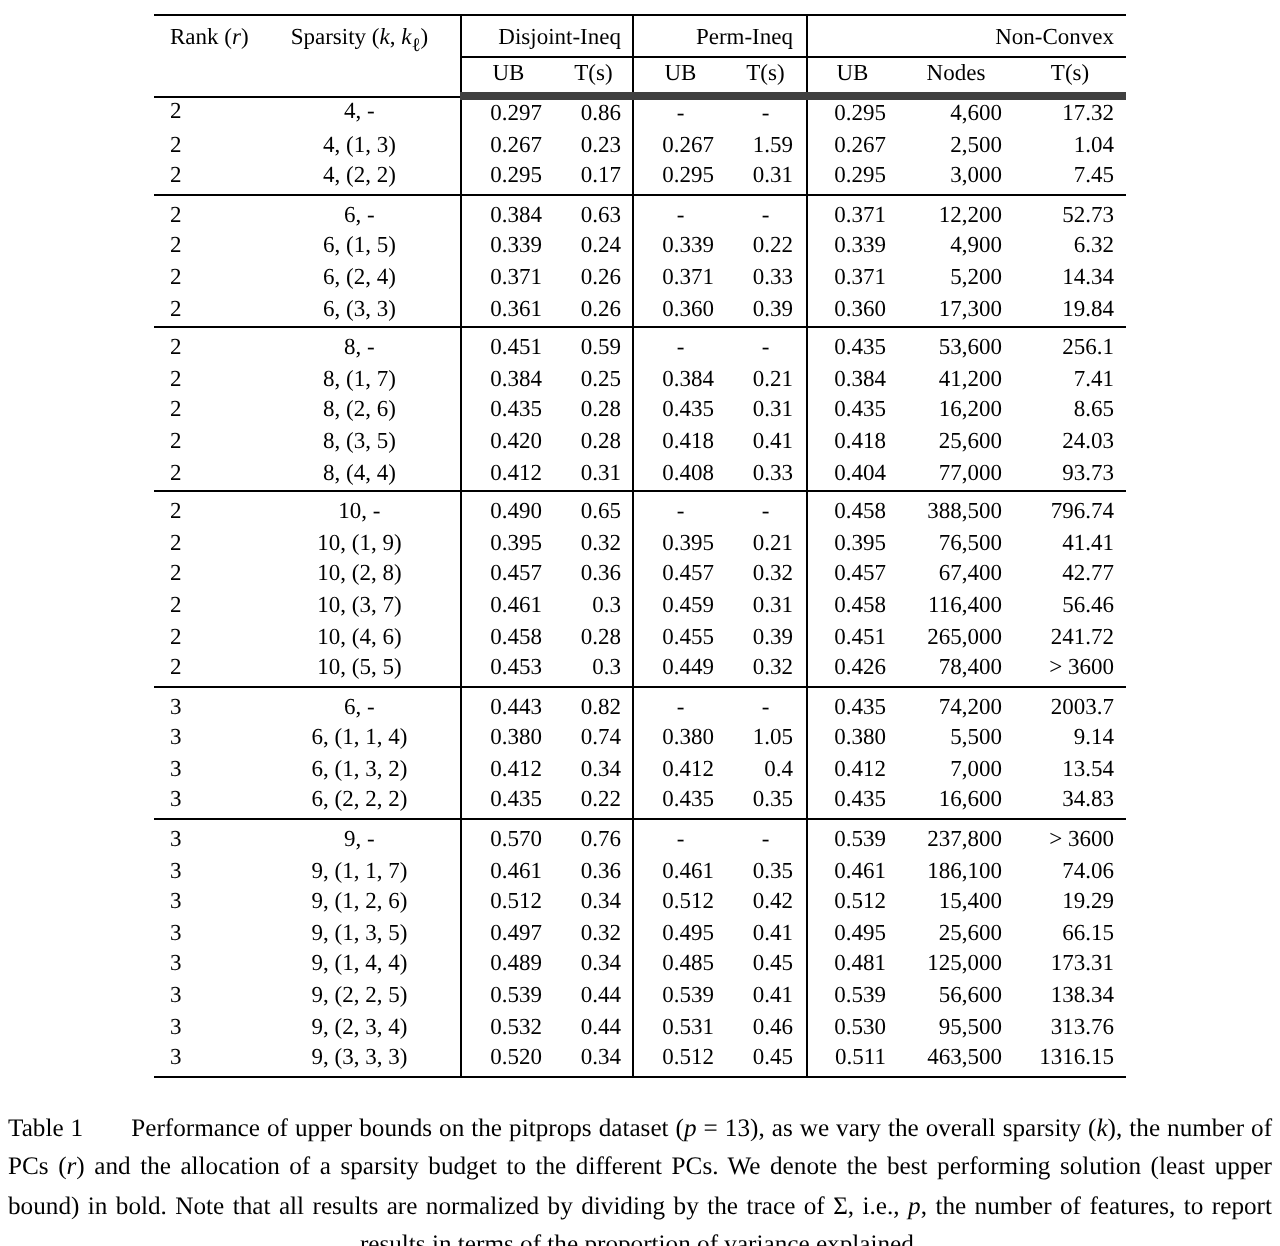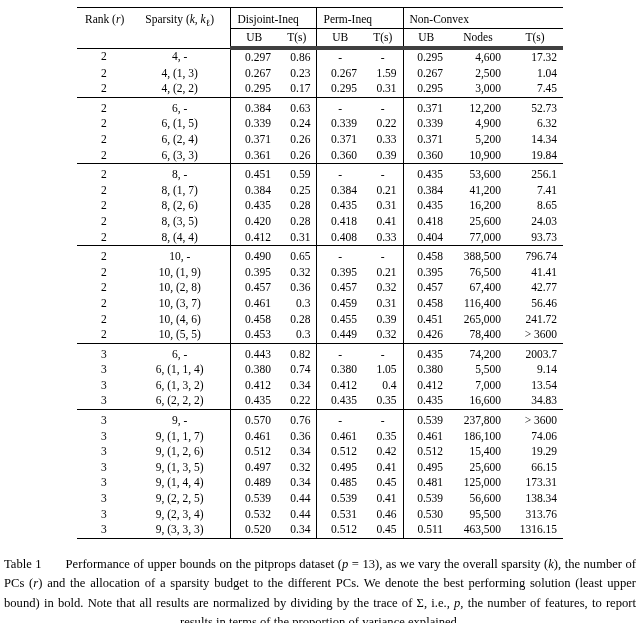--- a/index.html
+++ b/index.html
@@ -17,25 +17,25 @@
     width: 486px;
     margin: 0 auto;
     font-size: 11.5px;
     border-top: 1.5px solid #000;
     border-bottom: 1.5px solid #000;
   }
   th { font-weight: normal; }
   th, td { padding: 0 6px; line-height: 15.6px; white-space: nowrap; overflow: hidden; }
 
   tr.group-row th { line-height: 18px; vertical-align: top; padding-top: 2px; }
-  th.group-label { text-align: left; border-bottom: 1px solid #000; }
+  th.group-label { text-align: right; border-bottom: 1px solid #000; }
   tr.sub-row th { text-align: center; line-height: 17px; border-bottom: 4px solid #404040; }
   th[rowspan] { border-bottom: 1px solid #000; }
 
-  th.rank-h, td.rank { text-align: center; padding-left: 8px; }
+  th.rank-h, td.rank { text-align: left; padding-left: 8px; }
   th.sparsity-h, td.sparsity { text-align: center; padding-left: 6px; }
   td.num { text-align: right; }
   td.num.dash { text-align: center; }
 
   .vsep { border-right: 1px solid #000; }
   .bd { font-weight: normal; }
   .it { font-style: italic; }
 
   tr.group-start td { border-top: 1px solid #000; padding-top: 3px; }
 
@@ -151,21 +151,21 @@
           <td class="num">14.34</td>
         </tr>
         <tr>
           <td class="rank">2</td>
           <td class="sparsity vsep">6, (3, 3)</td>
           <td class="num">0.361</td>
           <td class="num vsep">0.26</td>
           <td class="num bd">0.360</td>
           <td class="num vsep">0.39</td>
           <td class="num bd">0.360</td>
-          <td class="num">10,900</td>
+          <td class="num">17,300</td>
           <td class="num">19.84</td>
         </tr>
         <tr class="group-start">
           <td class="rank">2</td>
           <td class="sparsity vsep">8, -</td>
           <td class="num">0.451</td>
           <td class="num vsep">0.59</td>
           <td class="num dash">-</td>
           <td class="num vsep dash">-</td>
           <td class="num">0.435</td>

